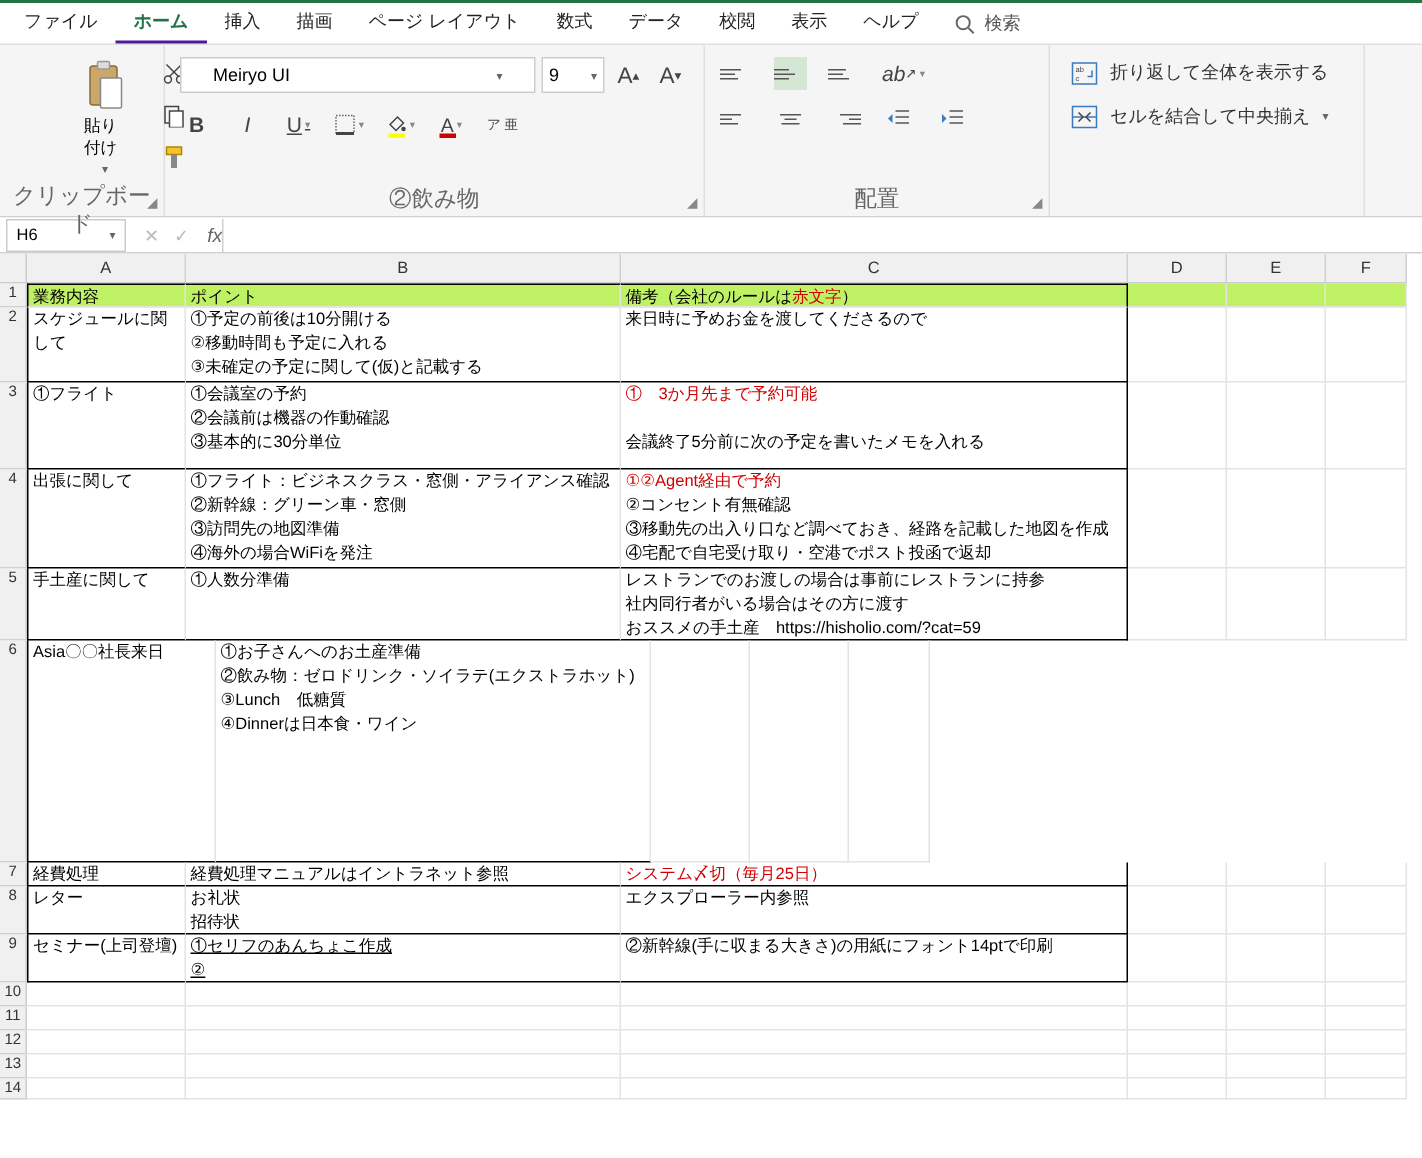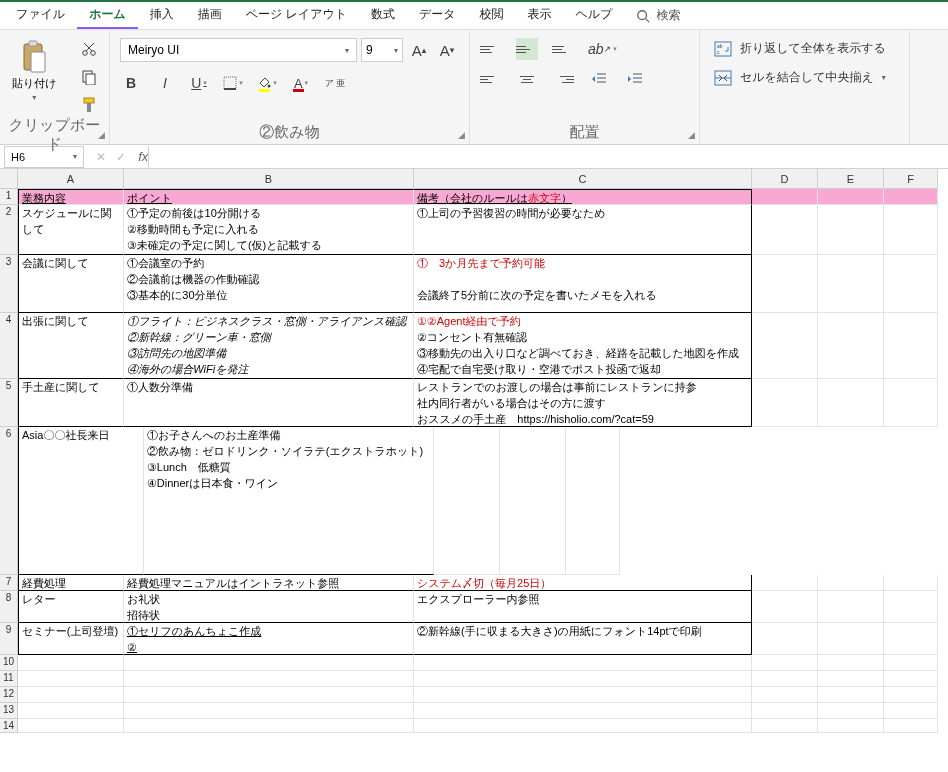--- a/index.html
+++ b/index.html
@@ -1,32 +1,32 @@
 <!DOCTYPE html>
 <html><head>
 <meta charset="utf-8">
 <style>
 * { box-sizing: border-box; margin: 0; padding: 0; }
 body { font-family: "Meiryo UI", "Yu Gothic UI", sans-serif; font-size: 12px; background: #fff; color: #000; overflow: hidden; width: 948px; height: 772px; }
 .titlebar-accent { height: 2px; background: #217346; }
 .menubar { display: flex; align-items: center; height: 28px; background: #fff; border-bottom: 1px solid #e0e0e0; padding: 0 4px; }
 .menubar .tab { padding: 4px 12px; font-size: 12px; color: #222; cursor: pointer; }
-.menubar .tab.active { color: #217346; font-weight: 600; border-bottom: 2px solid #8b5cf6; }
+.menubar .tab.active { color: #217346; font-weight: 600; border-bottom: 2px solid #4c1d95; }
 .menubar .search { display: flex; align-items: center; gap: 6px; margin-left: 12px; color: #555; }
 .ribbon { display: flex; background: #f5f5f5; border-bottom: 1px solid #d0d0d0; height: 115px; }
 .ribbon-group { display: flex; flex-direction: column; border-right: 1px solid #e0e0e0; padding: 4px 8px 2px; position: relative; }
 .ribbon-group .label { font-size: 15px; color: #666; text-align: center; margin-top: auto; padding-top: 2px; }
 .ribbon-group .dlg { position: absolute; bottom: 4px; right: 4px; font-size: 9px; color: #888; }
-.clip-area { display: flex; gap: 19px; align-items: flex-start; padding-top: 4px; }
+.clip-area { display: flex; gap: 19px; align-items: flex-start; padding-top: 4px; margin-left: 44px; }
 .paste-btn { display: flex; flex-direction: column; align-items: center; gap: 2px; padding: 2px 4px; }
 .mini-col { display: flex; flex-direction: column; gap: 10px; padding-top: 2px; }
 .icon-btn { width: 18px; height: 18px; display: flex; align-items: center; justify-content: center; color: #444; cursor: pointer; }
 .font-group { width: 360px; }
 .font-row1 { display: flex; gap: 4px; align-items: center; padding: 4px 2px; }
-.font-name { flex: 1; height: 24px; border: 1px solid #ccc; background: #fff; padding: 2px 7px; font-size: 12px; display: flex; align-items: center; justify-content: space-between; }
+.font-name { flex: 1; height: 24px; border: 1px solid #ccc; background: #fff; padding: 2px 21px; font-size: 12px; display: flex; align-items: center; justify-content: space-between; }
 .font-size { width: 42px; height: 24px; border: 1px solid #ccc; background: #fff; padding: 2px 4px; font-size: 12px; display: flex; align-items: center; justify-content: space-between; }
 .dd-caret { font-size: 8px; color: #666; }
 .sz-btn { width: 24px; height: 24px; display: flex; align-items: center; justify-content: center; font-size: 15px; color: #444; }
 .font-row2 { display: flex; gap: 12px; align-items: center; padding: 6px 2px; }
 .fbtn { min-width: 22px; height: 22px; display: flex; align-items: center; justify-content: center; font-size: 14px; color: #444; position: relative; cursor: pointer; }
 .fbtn .mini-caret { font-size: 7px; margin-left: 2px; color: #888; }
 .underline-bar { position: absolute; bottom: 2px; left: 3px; right: 8px; height: 3px; }
 .align-group { width: 230px; }
 .align-row { display: flex; gap: 14px; padding: 4px 2px; align-items: center; }
 .abtn { width: 22px; height: 22px; display: flex; flex-direction: column; justify-content: center; gap: 2px; cursor: pointer; }
@@ -41,21 +41,21 @@
 .formula-bar { flex: 1; height: 22px; border-left: 1px solid #d0d0d0; }
 .sheet { display: flex; height: calc(772px - 2px - 28px - 115px - 24px); overflow: hidden; }
 .corner { width: 18px; height: 20px; background: #f0f0f0; border-right: 1px solid #ccc; border-bottom: 1px solid #ccc; }
 .colheads { display: flex; height: 20px; }
 .colhead { background: #f0f0f0; border-right: 1px solid #d0d0d0; border-bottom: 1px solid #ccc; font-size: 11px; color: #333; display: flex; align-items: center; justify-content: center; }
 .rowheads { display: flex; flex-direction: column; }
 .rowhead { width: 18px; background: #f0f0f0; border-right: 1px solid #ccc; border-bottom: 1px solid #d0d0d0; font-size: 10px; color: #333; display: flex; align-items: flex-start; justify-content: center; padding-top: 1px; }
 .grid { position: relative; }
 .gridrow { display: flex; }
 .cell { border-right: 1px solid #e3e3e3; border-bottom: 1px solid #e3e3e3; font-size: 11px; padding: 1px 3px; line-height: 1.45; overflow: hidden; white-space: pre-wrap; word-break: break-all; }
-.hdr { background: #f9a8d4; text-decoration: underline; }
+.hdr { background: #bef264; }
 .b-top { border-top: 1.5px solid #000; }
 .b-bot { border-bottom: 1.5px solid #000; }
 .b-left { border-left: 1.5px solid #000; }
 .b-right { border-right: 1.5px solid #000; }
 .b-mid-b { border-bottom: 1px solid #000; }
 .red { color: #d00000; }
 svg { display: block; }
 </style>
 </head>
 <body>
@@ -311,40 +311,40 @@
           <div class="cell hdr b-top b-right" style="width: 338px; height: 16px;">備考（会社のルールは<span class="red">赤文字</span>）</div>
           <div class="cell hdr" style="width: 66px; height: 16px;"></div>
           <div class="cell hdr" style="width: 66px; height: 16px;"></div>
           <div class="cell hdr" style="width: 54px; height: 16px;"></div>
         </div>
         <div class="gridrow">
           <div class="cell b-mid-b b-left" style="width: 106px; height: 50px;">スケジュールに関して</div>
           <div class="cell b-mid-b" style="width: 290px; height: 50px;">①予定の前後は10分開ける
 ②移動時間も予定に入れる
 ③未確定の予定に関して(仮)と記載する</div>
-          <div class="cell b-mid-b b-right" style="width: 338px; height: 50px;">①上司の予習復習の時間が必要なため</div>
+          <div class="cell b-mid-b b-right" style="width: 338px; height: 50px;">来日時に予めお金を渡してくださるので</div>
           <div class="cell" style="width: 66px; height: 50px;"></div>
           <div class="cell" style="width: 66px; height: 50px;"></div>
           <div class="cell" style="width: 54px; height: 50px;"></div>
         </div>
         <div class="gridrow">
-          <div class="cell b-mid-b b-left" style="width: 106px; height: 58px;">会議に関して</div>
+          <div class="cell b-mid-b b-left" style="width: 106px; height: 58px;">①フライト</div>
           <div class="cell b-mid-b" style="width: 290px; height: 58px;">①会議室の予約
 ②会議前は機器の作動確認
 ③基本的に30分単位</div>
           <div class="cell b-mid-b b-right" style="width: 338px; height: 58px;"><span class="red">①　3か月先まで予約可能</span>
 
 会議終了5分前に次の予定を書いたメモを入れる</div>
           <div class="cell" style="width: 66px; height: 58px;"></div>
           <div class="cell" style="width: 66px; height: 58px;"></div>
           <div class="cell" style="width: 54px; height: 58px;"></div>
         </div>
         <div class="gridrow">
           <div class="cell b-mid-b b-left" style="width: 106px; height: 66px;">出張に関して</div>
-          <div class="cell b-mid-b" style="width: 290px; height: 66px; font-style: italic;">①フライト：ビジネスクラス・窓側・アライアンス確認
+          <div class="cell b-mid-b" style="width: 290px; height: 66px;">①フライト：ビジネスクラス・窓側・アライアンス確認
 ②新幹線：グリーン車・窓側
 ③訪問先の地図準備
 ④海外の場合WiFiを発注</div>
           <div class="cell b-mid-b b-right" style="width: 338px; height: 66px;"><span class="red">①②Agent経由で予約</span>
 ②コンセント有無確認
 ③移動先の出入り口など調べておき、経路を記載した地図を作成
 ④宅配で自宅受け取り・空港でポスト投函で返却</div>
           <div class="cell" style="width: 66px; height: 66px;"></div>
           <div class="cell" style="width: 66px; height: 66px;"></div>
           <div class="cell" style="width: 54px; height: 66px;"></div>

